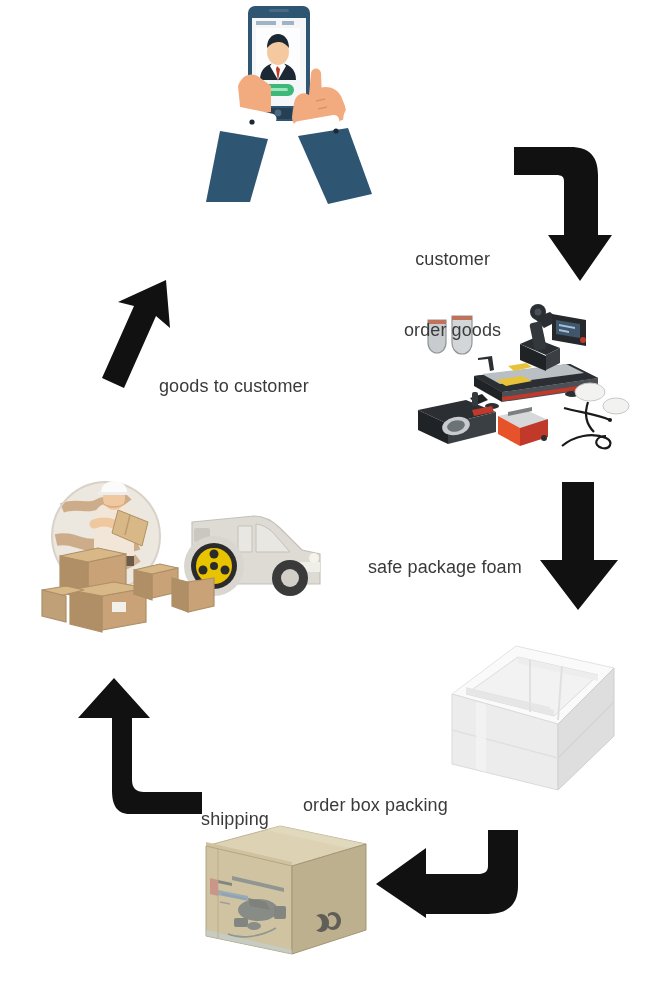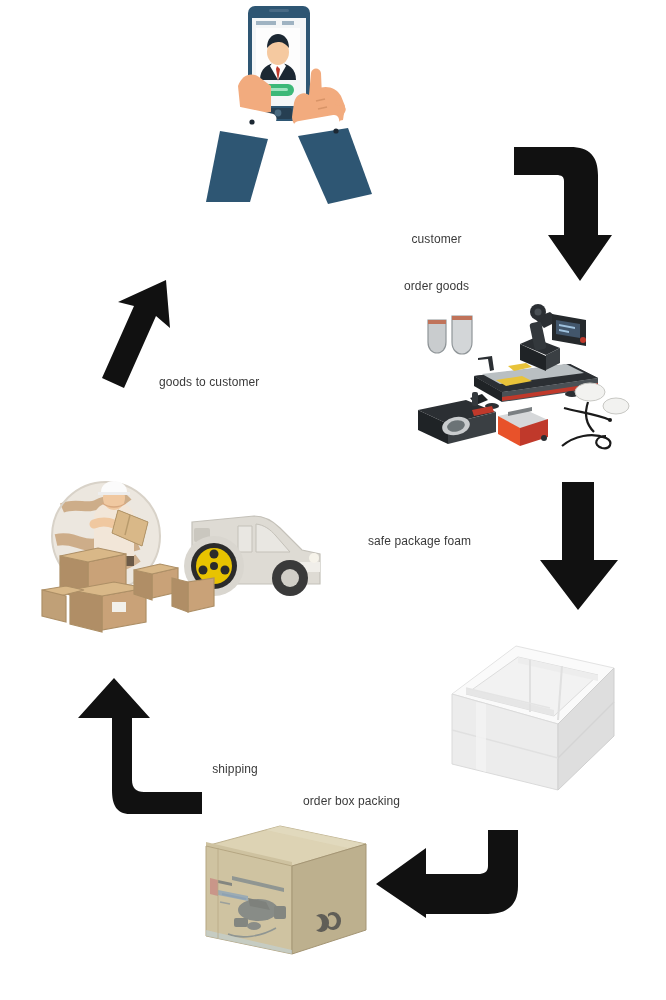--- a/index.html
+++ b/index.html
@@ -3,30 +3,30 @@
 <meta charset="utf-8">
 <style>
   html,body{margin:0;padding:0;}
   body{
     width:666px;height:1000px;background:#ffffff;
     font-family:"Liberation Sans",sans-serif;
     position:relative;overflow:hidden;
   }
   .stage{position:absolute;}
   .label{
-    position:absolute;color:#3a3a3a;font-size:12px;line-height:1.32;
+    position:absolute;color:#3a3a3a;font-size:18px;line-height:1.32;
     font-weight:400;letter-spacing:.1px;white-space:pre;
   }
   svg{display:block;overflow:visible;}
 
   
   #lbl-order   {left:404px;top:200px;text-align:center;}
   #lbl-send    {left:159px;top:375px;}
-  #lbl-foam    {left:368px;top:534px;}
-  #lbl-ship    {left:155px;top:730px;text-align:center;width:160px;}
+  #lbl-foam    {left:368px;top:556px;}
+  #lbl-ship    {left:155px;top:760px;text-align:center;width:160px;}
   #lbl-outer   {left:303px;top:794px;}
 
   
   #st-phone {left:190px;top:0px;width:200px;height:212px;}
   #st-press {left:412px;top:298px;width:236px;height:160px;}
   #st-foam  {left:446px;top:632px;width:172px;height:170px;}
   #st-carton{left:188px;top:818px;width:186px;height:142px;}
   #st-deliv {left:42px;top:478px;width:290px;height:148px;}
 
   

